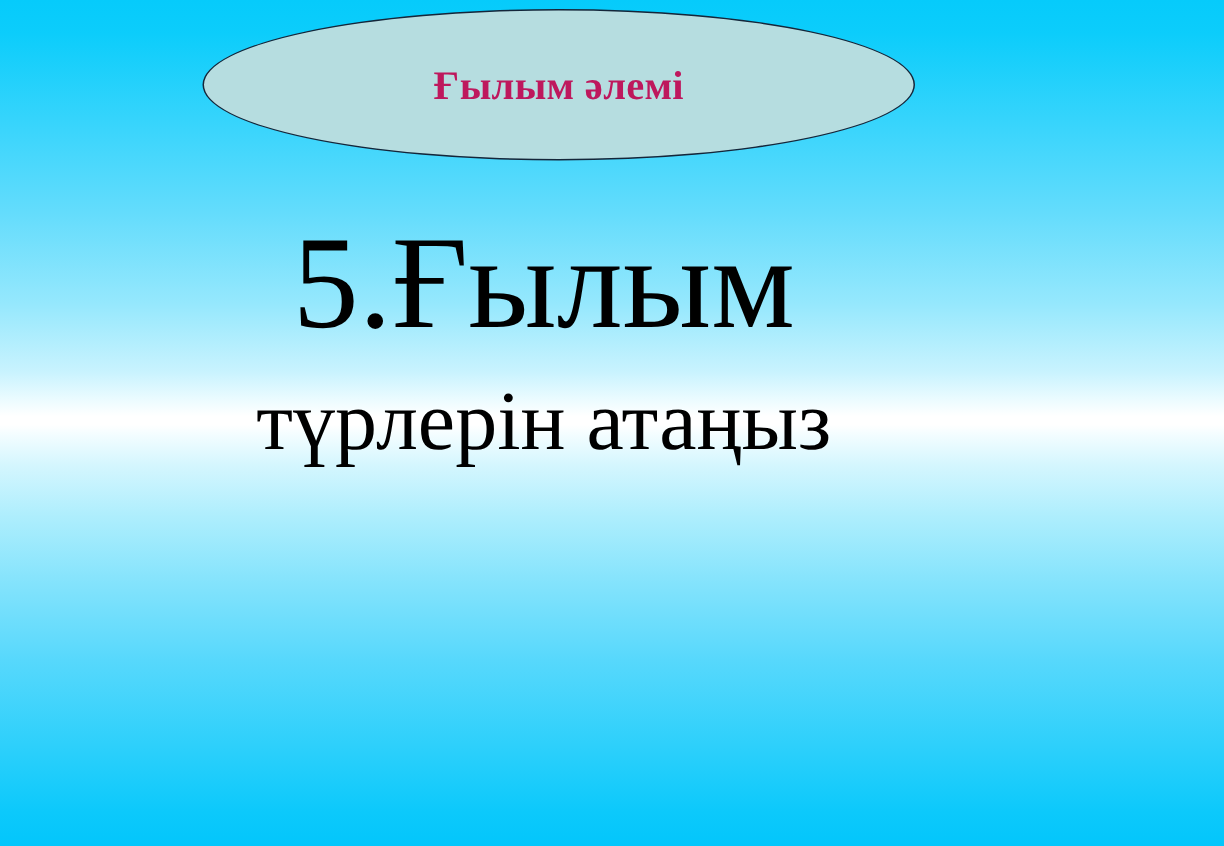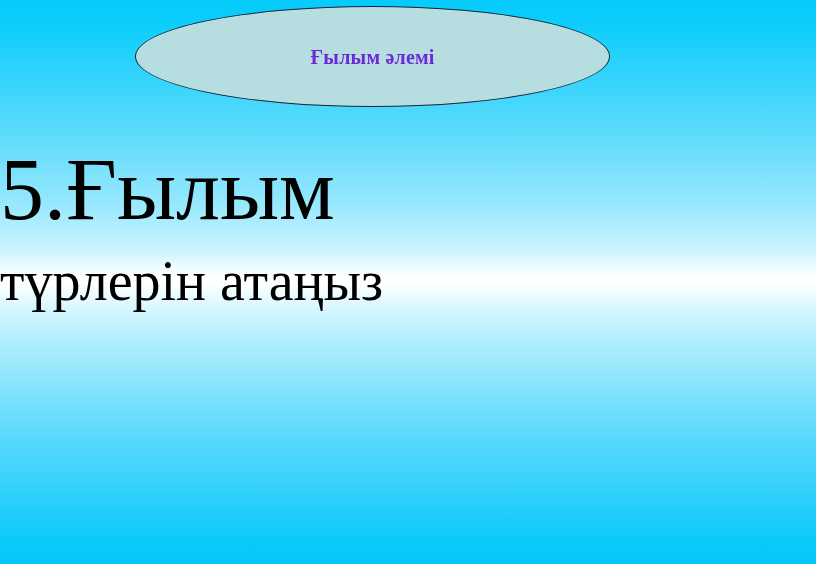--- a/index.html
+++ b/index.html
@@ -53,34 +53,35 @@
     background: #b6dde0;
     border: 1px solid #14263a;
     display: flex;
     align-items: center;
     justify-content: center;
   }
 
   .title-oval-label {
     font-family: "Liberation Serif", "DejaVu Serif", serif;
     font-weight: bold;
-    font-size: 20px;
+    font-size: 27px;
     line-height: 1;
-    color: #6d28d9;
+    color: #be185d;
     letter-spacing: 0.2px;
     white-space: nowrap;
     margin-top: 1px;
   }
 
   
   .body-text {
     position: absolute;
     left: 0;
     top: 146px;
     width: 725px;
+    text-align: center;
   }
 
   .body-line {
     font-family: "Liberation Serif", "DejaVu Serif", serif;
     font-weight: normal;
     color: #000000;
     white-space: nowrap;
     line-height: 1.0;
   }
 

